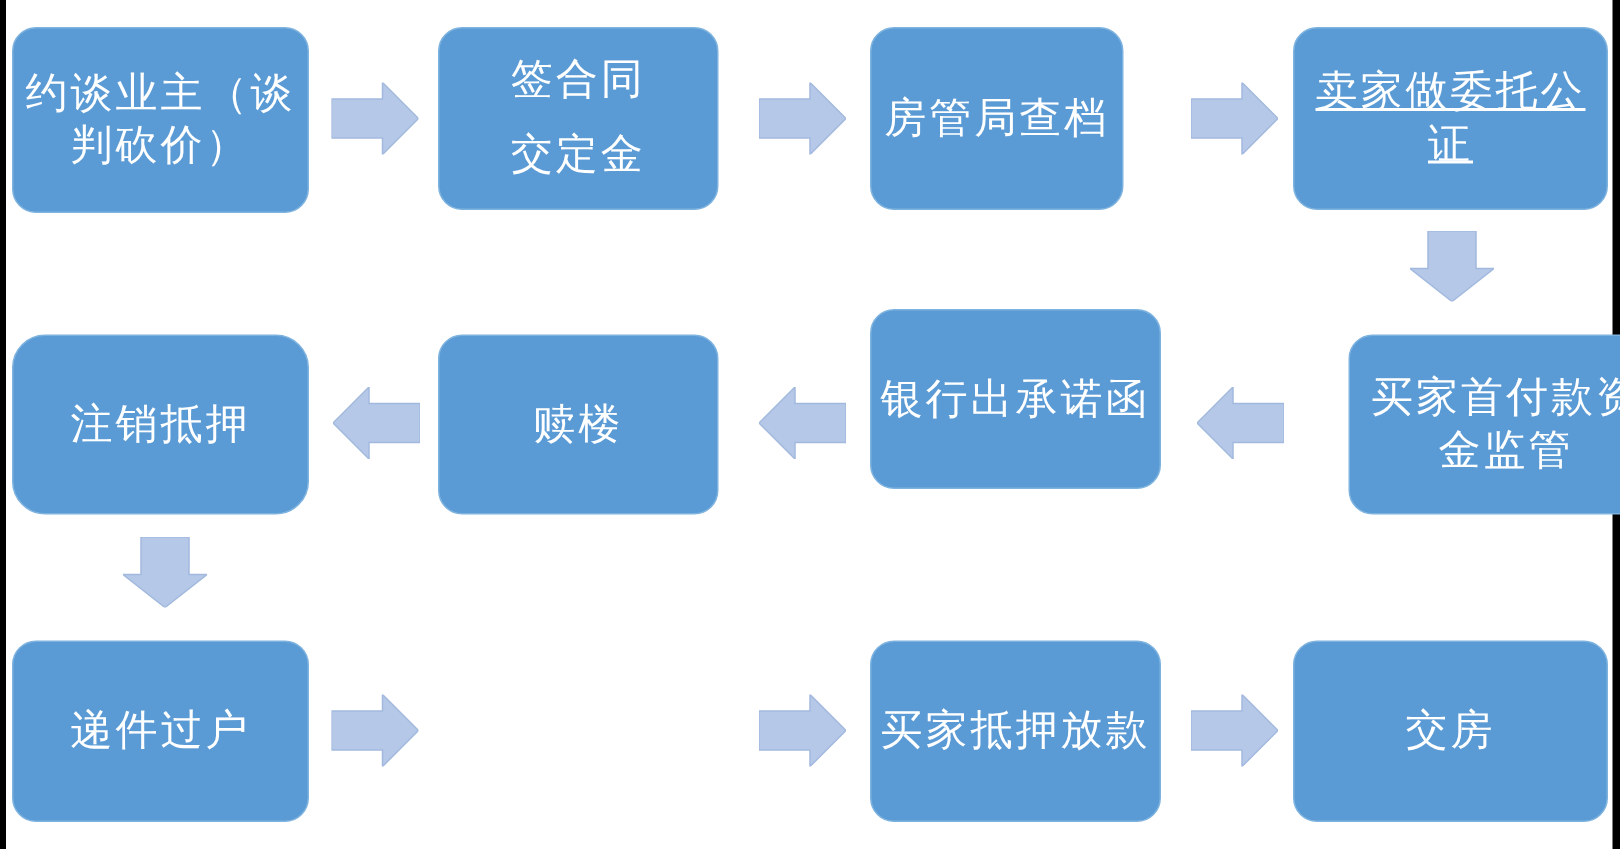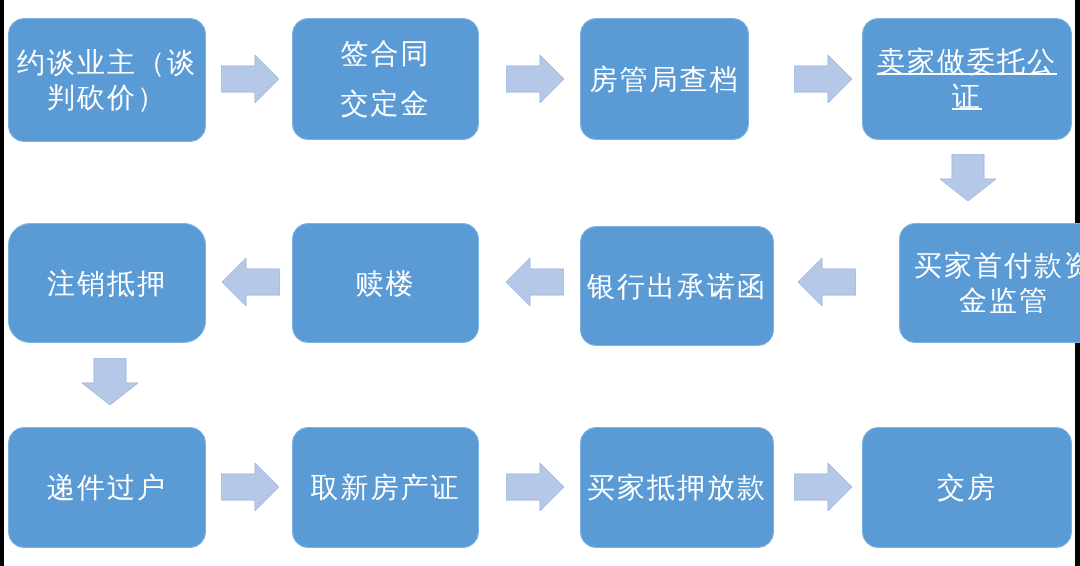--- a/index.html
+++ b/index.html
@@ -50,21 +50,21 @@
   }
   .node .node-label{white-space:pre-line;}
   .node--spaced{line-height:1.8;}
 
   
   .n1 {left:8px;   top:18px;  width:198px; height:124px;}
   .n2 {left:292px; top:18px;  width:187px; height:122px;}
   .n3 {left:580px; top:18px;  width:169px; height:122px;}
   .n4 {left:862px; top:18px;  width:210px; height:122px;text-decoration:underline;}
   .n5 {left:862px; top:223px; width:210px; height:120px;margin-left:37px;}
-  .n6 {left:580px; top:226px; width:194px; height:120px;}
+  .n6 {left:580px; top:206px; width:194px; height:120px;}
   .n7 {left:292px; top:223px; width:187px; height:120px;}
   .n8 {left:8px;   top:223px; width:198px; height:120px;border-radius:22px;}
   .n9 {left:8px;   top:427px; width:198px; height:121px;}
   .n10{left:292px; top:427px; width:187px; height:121px;}
   .n11{left:580px; top:427px; width:194px; height:121px;}
   .n12{left:862px; top:427px; width:210px; height:121px;}
 
   .arrow{position:absolute;}
   .arrow svg{display:block;}
   .arrow polygon{
@@ -166,23 +166,20 @@
   </div>
 
   <div class="node n9">
     <span class="node-label">递件过户</span>
   </div>
   <div class="arrow ar4">
     <svg width="58" height="48" viewBox="0 0 58 48">
         <polygon points="0,11 34,11 34,0 58,24 34,48 34,37 0,37"></polygon>
       </svg>
   </div>
-  <div class="node n10">
-    <span class="node-label">取新房产证</span>
-  </div>
   <div class="arrow ar5">
     <svg width="58" height="48" viewBox="0 0 58 48">
         <polygon points="0,11 34,11 34,0 58,24 34,48 34,37 0,37"></polygon>
       </svg>
   </div>
   <div class="node n11">
     <span class="node-label">买家抵押放款</span>
   </div>
   <div class="arrow ar6">
     <svg width="58" height="48" viewBox="0 0 58 48">

